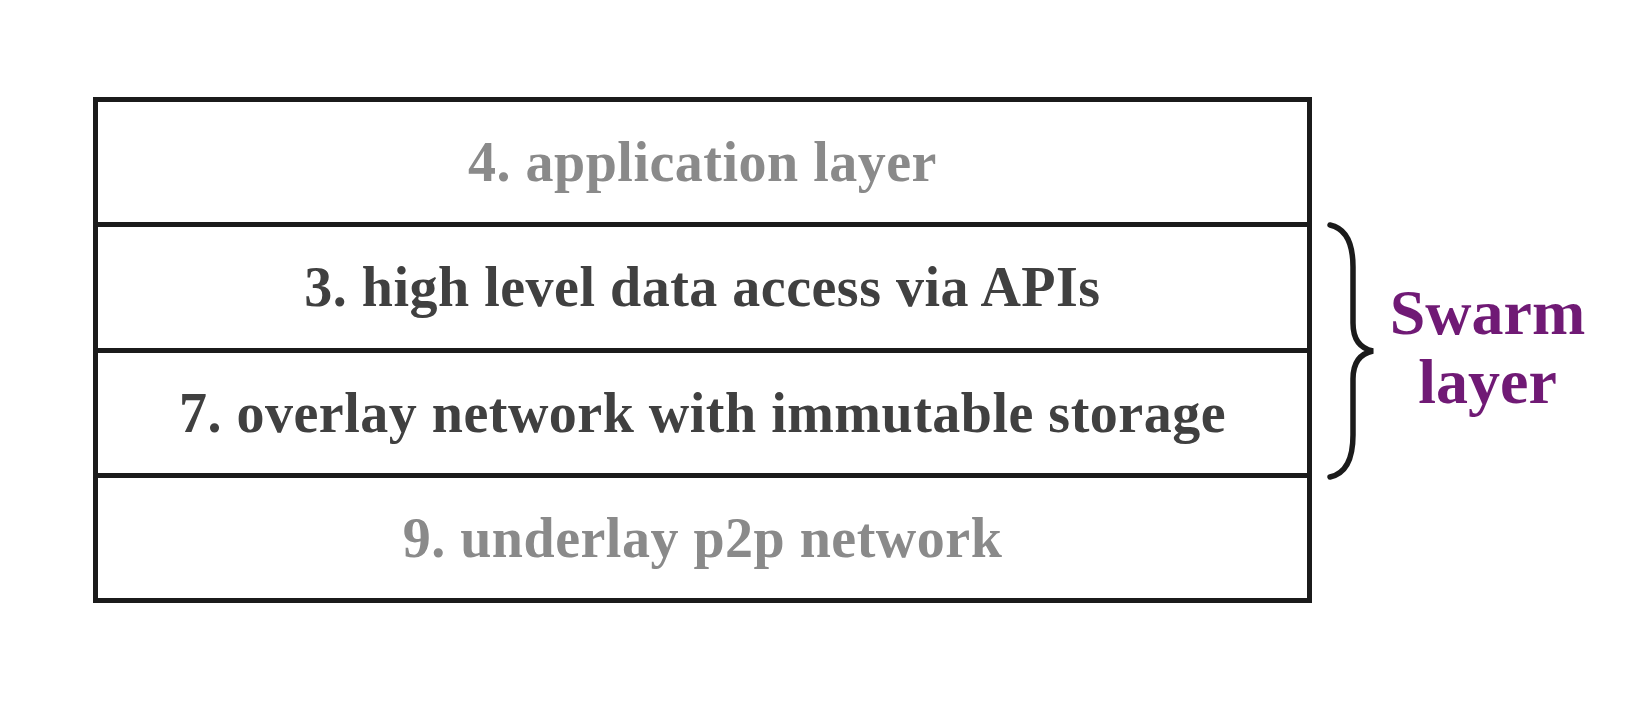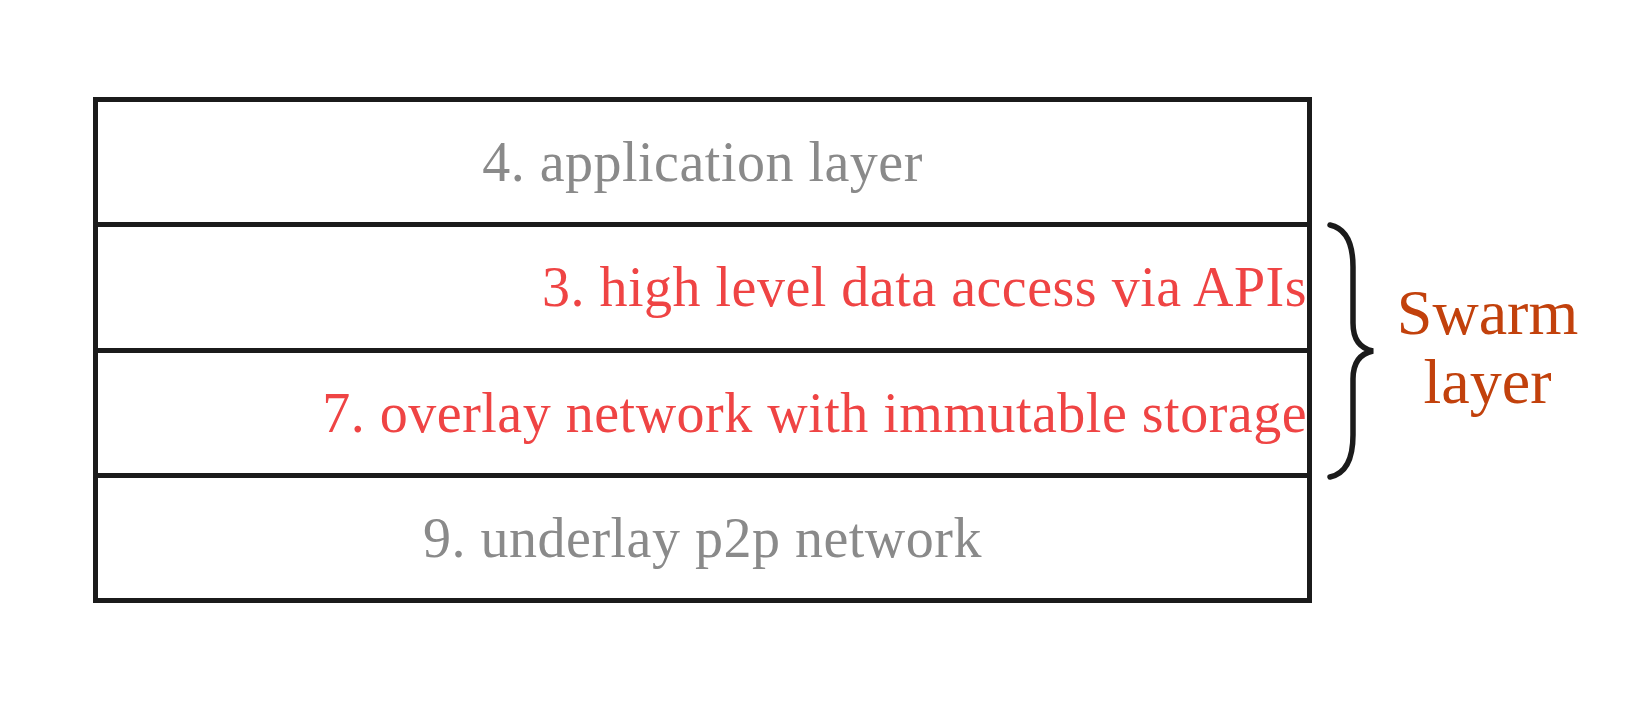--- a/index.html
+++ b/index.html
@@ -7,20 +7,21 @@
     padding: 0;
     background: #ffffff;
   }
   .canvas {
     position: relative;
     width: 1637px;
     height: 706px;
     background: #ffffff;
     font-family: "Liberation Serif", "DejaVu Serif", serif;
     overflow: hidden;
+    font-weight: bold;
   }
   .stack-box {
     position: absolute;
     left: 93px;
     top: 97px;
     width: 1219px;
     height: 506px;
     border: 5px solid #1b1b1b;
     box-sizing: border-box;
     display: flex;
@@ -35,37 +36,37 @@
     font-size: 56px;
     letter-spacing: 0.5px;
     border-bottom: 5px solid #1b1b1b;
     box-sizing: border-box;
     white-space: nowrap;
   }
   .layer-row:last-child {
     border-bottom: none;
   }
   .layer-muted { color: #8a8a8a; }
-  .layer-core  { color: #ef4444; justify-content: flex-end; }
+  .layer-core  { color: #404040; }
   .brace {
     position: absolute;
     left: 1316px;
     top: 221px;
     width: 64px;
     height: 260px;
   }
   .brace-label {
     position: absolute;
     left: 1375px;
     top: 278px;
     width: 225px;
     text-align: center;
     font-size: 64px;
     line-height: 1.08;
-    color: #c2410c;
+    color: #701a75;
   }
 </style>
 </head>
 <body>
 
 <div class="canvas">
 
   <div class="stack-box">
     <div class="layer-row layer-muted">
       <span>4. application layer</span>

